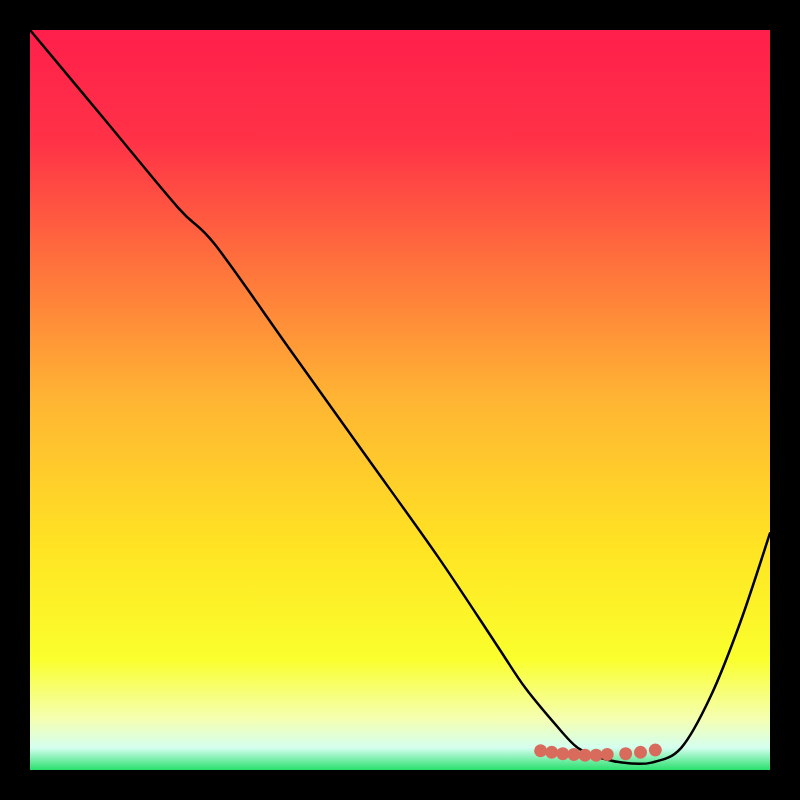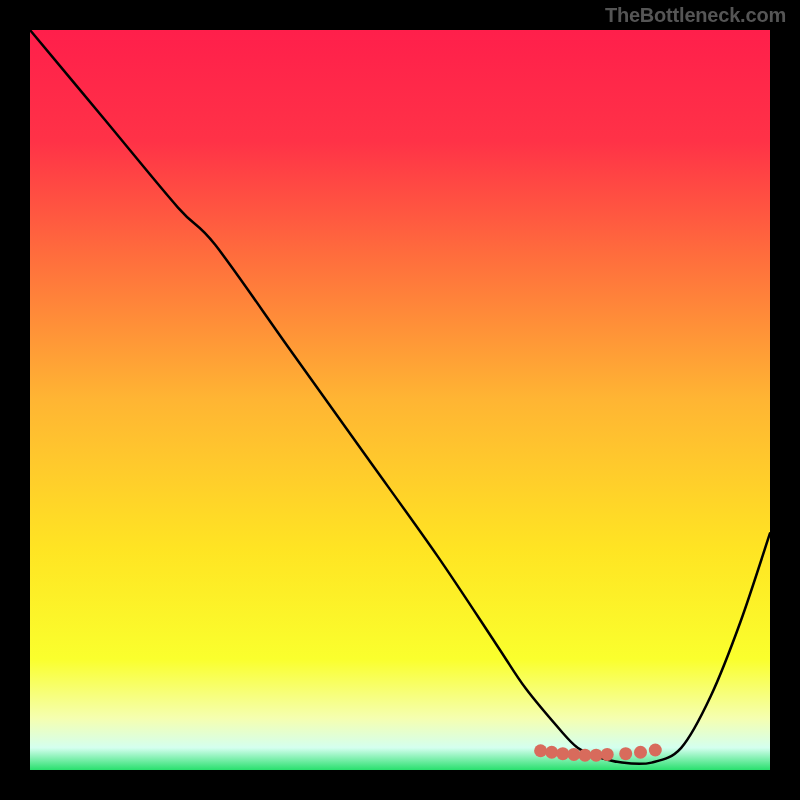--- a/index.html
+++ b/index.html
@@ -32,21 +32,20 @@
     top: 0;
     width: 800px;
     height: 800px;
     display: block;
   }
 </style>
 </head>
 <body>
 
 <div class="container">
-  <div class="watermark">TheBottleneck.com</div>
 
   <svg class="plot" viewBox="0 0 800 800">
     <defs>
       <linearGradient id="bg-grad" x1="0" y1="0" x2="0" y2="1">
           <stop offset="0%" stop-color="#ff1f4b"></stop>
           <stop offset="15%" stop-color="#ff3247"></stop>
           <stop offset="30%" stop-color="#ff6b3d"></stop>
           <stop offset="50%" stop-color="#ffb533"></stop>
           <stop offset="70%" stop-color="#ffe423"></stop>
           <stop offset="85%" stop-color="#faff2d"></stop>

